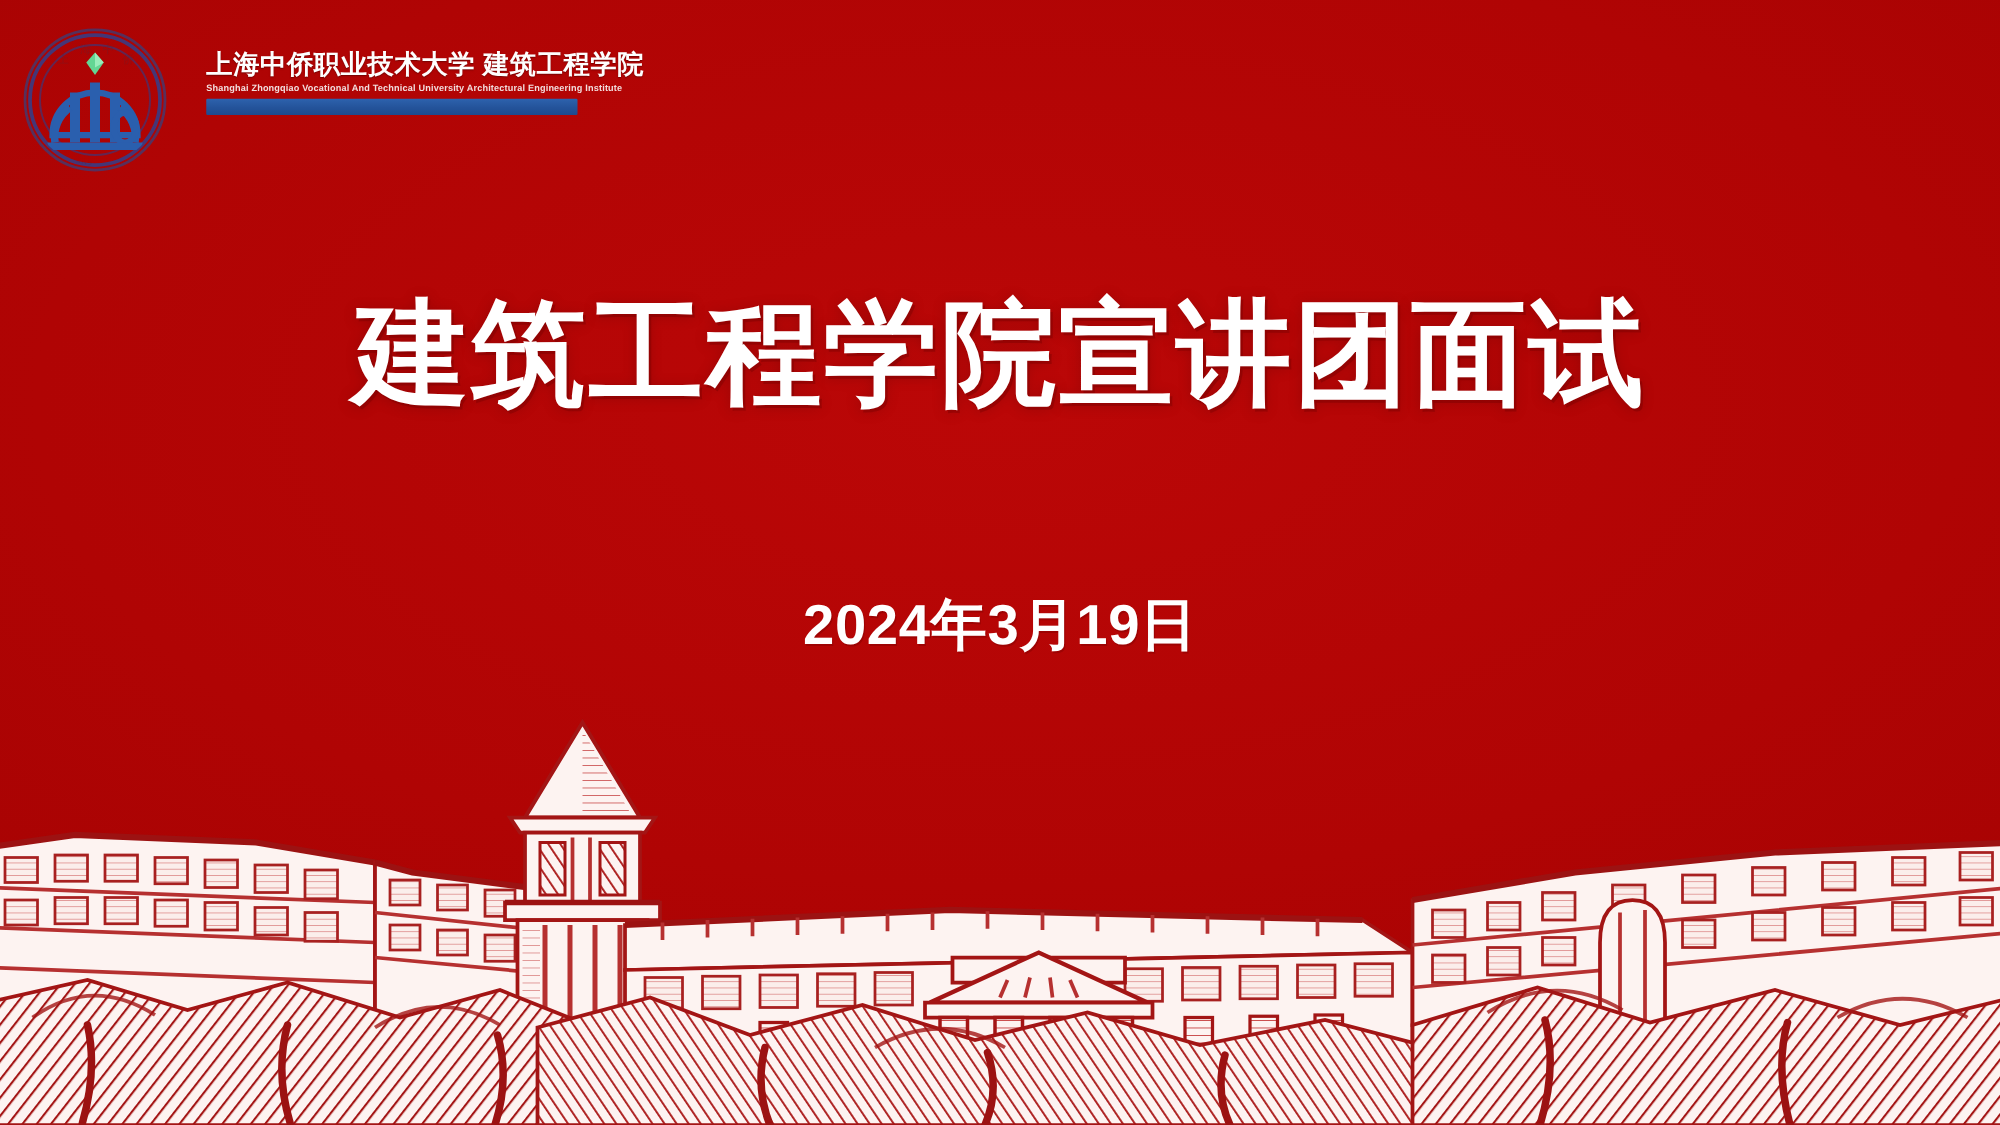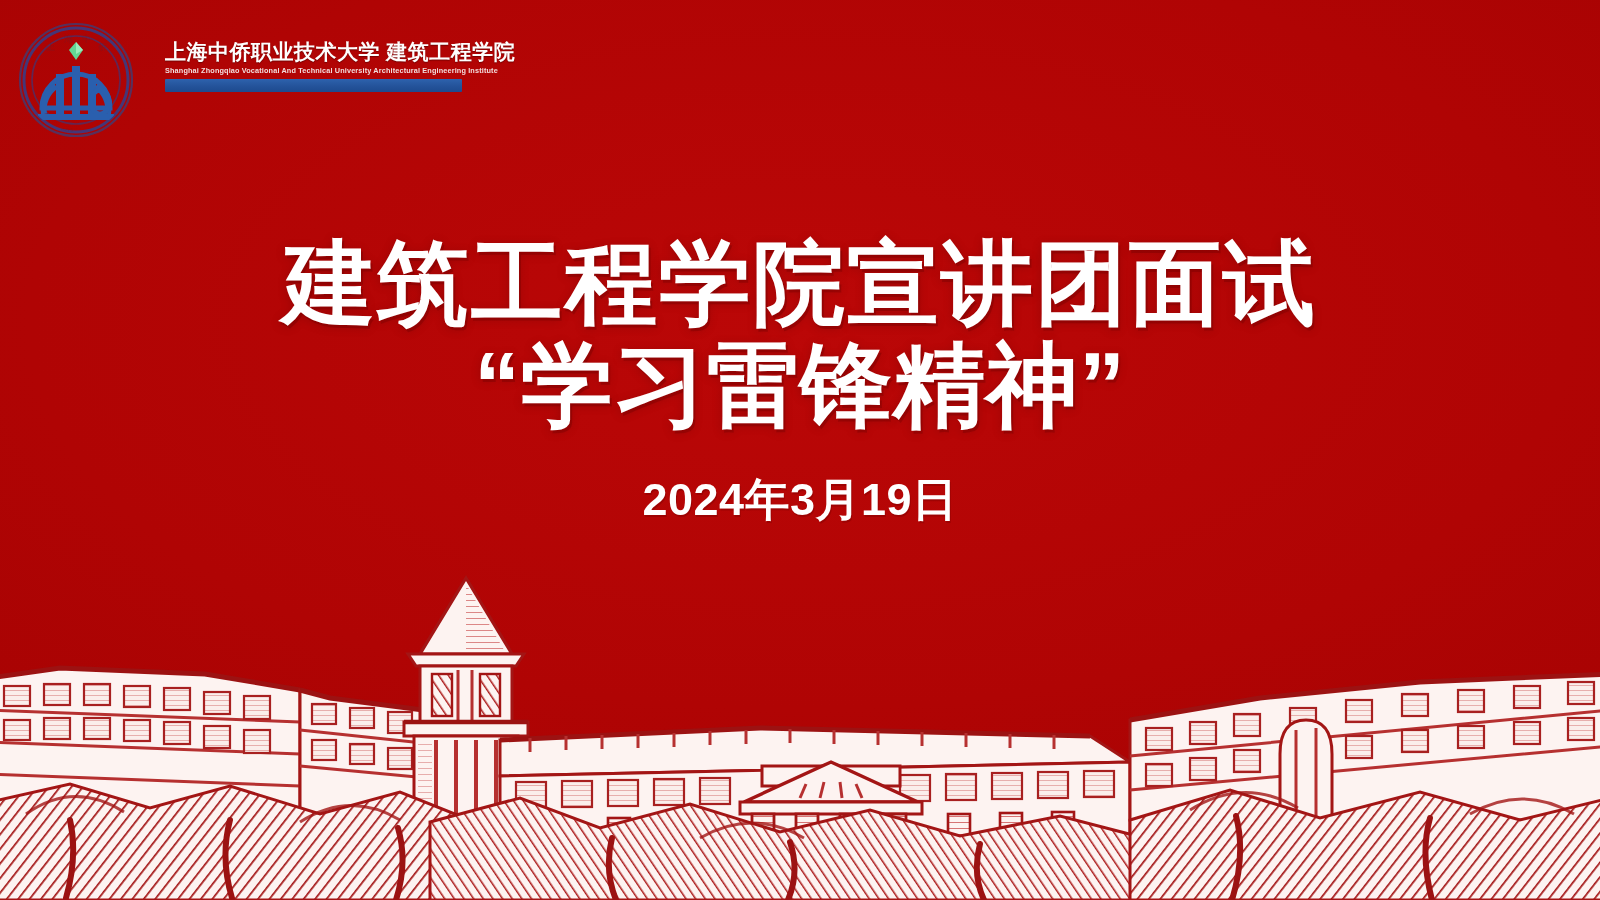--- a/index.html
+++ b/index.html
@@ -141,21 +141,20 @@
     <div id="brand-block">
       <div id="brand-cn">上海中侨职业技术大学 建筑工程学院</div>
       <div id="brand-en">Shanghai Zhongqiao Vocational And Technical University  Architectural Engineering Institute</div>
       <div id="brand-rule"></div>
     </div>
 
   </div>
 
   <div id="title-group">
     <div class="title-line" id="title-main">建筑工程学院宣讲团面试</div>
-    <div class="title-line" id="title-sub">“学习雷锋精神”</div>
   </div>
 
   <div id="event-date">2024年3月19日</div>
 
   <div id="campus-illustration">
     <svg viewBox="0 0 1600 330" preserveAspectRatio="none" aria-hidden="true">
       <defs>
 
         <pattern id="hatchA" width="9" height="9" patternUnits="userSpaceOnUse" patternTransform="rotate(38)">
           <rect width="9" height="9" fill="#fdf3f1"></rect>

